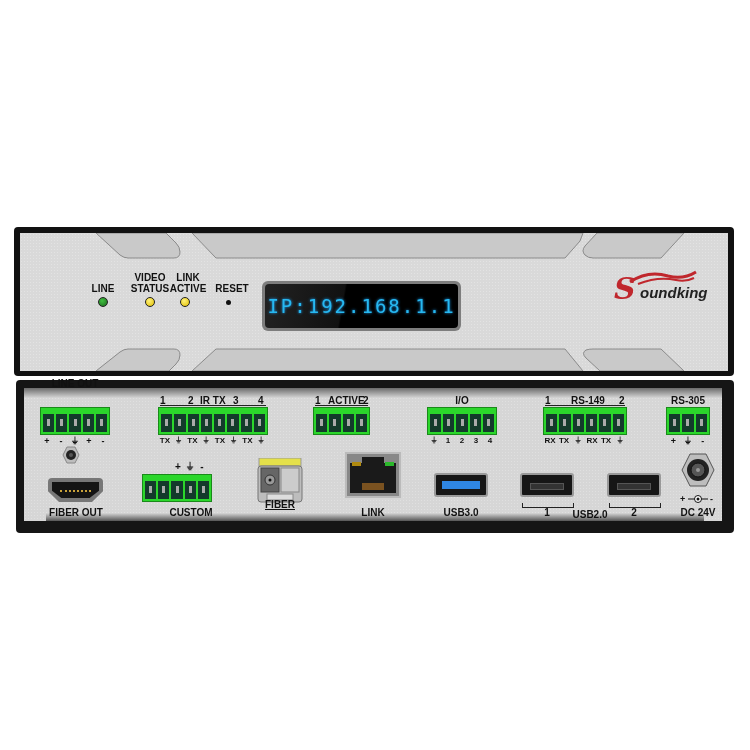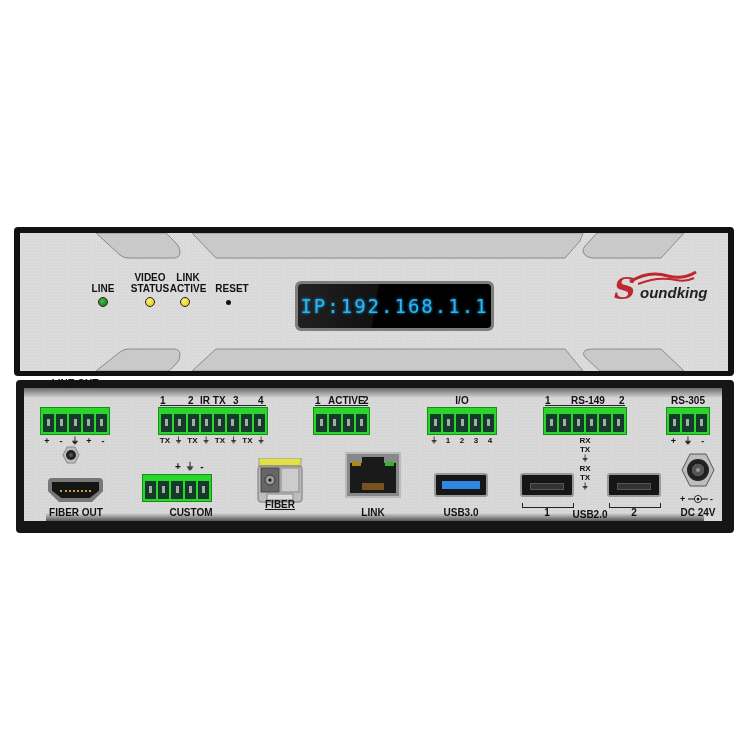--- a/index.html
+++ b/index.html
@@ -10,21 +10,21 @@
   .front-inner{position:absolute;left:6px;top:6px;right:6px;bottom:5px;background:#d9d9d9;
     background-image:radial-gradient(rgba(255,255,255,.25) 1px,transparent 1px);background-size:3px 3px;}
   .rear{left:16px;top:380px;width:718px;height:153px;background:#151515;border-radius:4px;}
   .rear-inner{position:absolute;left:8px;top:8px;right:12px;bottom:12px;background:#d6d6d6;
     background-image:radial-gradient(rgba(255,255,255,.25) 1px,transparent 1px);background-size:3px 3px;}
   .rear-shadow-top{position:absolute;left:8px;right:12px;top:8px;height:10px;background:linear-gradient(#6a6a6a,#d6d6d6);}
   .rear-shadow-bot{position:absolute;left:30px;right:30px;bottom:12px;height:8px;background:linear-gradient(#d6d6d6,#555);}
   .lbl{position:absolute;font-weight:bold;color:#111;font-size:10px;text-align:center;line-height:10px;white-space:nowrap;}
   .flbl{position:absolute;font-weight:bold;color:#111;font-size:10px;text-align:center;line-height:11px;}
   .led{position:absolute;width:10px;height:10px;border-radius:50%;border:1px solid #222;box-sizing:border-box;}
-  .vfd{position:absolute;left:295px;top:281px;width:199px;height:50px;border-radius:6px;background:#7d7d7d;box-sizing:border-box;padding:3px;}
+  .vfd{position:absolute;left:262px;top:281px;width:199px;height:50px;border-radius:6px;background:#7d7d7d;box-sizing:border-box;padding:3px;}
   .vfd-in{width:100%;height:100%;border-radius:4px;background:linear-gradient(100deg,#222 0%,#111 40%,#000 41%,#000 100%);
     display:flex;align-items:center;justify-content:center;color:#27b8f0;font-family:"DejaVu Sans Mono",monospace;font-size:19px;letter-spacing:2px;text-shadow:0 0 3px #1aa5ff;}
   .term{position:absolute;height:28px;background:#2bd62b;border:1px solid #1a8a1a;box-sizing:border-box;display:flex;padding:3px 2px 2px 2px;gap:2px;}
   .pin{flex:1;background:#133a2b;border-top:3px solid #2bd62b;position:relative;}
   .pin::after{content:"";position:absolute;left:50%;top:5px;width:3px;height:7px;margin-left:-1.5px;background:#aaa;}
   .pinlabels{position:absolute;display:flex;font-size:9px;font-weight:bold;color:#111;}
   .pinlabels span{flex:1;text-align:center;}
   .hdmi{position:absolute;left:48px;top:478px;width:55px;height:24px;background:#777;border-radius:4px;clip-path:polygon(0 0,100% 0,100% 55%,80% 100%,20% 100%,0 55%);}
   .hdmi-in{position:absolute;left:4px;top:4px;right:4px;bottom:4px;background:#141414;clip-path:polygon(0 0,100% 0,100% 55%,80% 100%,20% 100%,0 55%);}
   .hdmi-pins{position:absolute;left:8px;right:8px;top:8px;height:2px;border-top:2px dotted #c9a23a;}
@@ -172,21 +172,21 @@
   <div class="abs" style="left:2px;right:2px;top:9px;height:1px;background:#222;"></div>
 </div>
 <div class="term" style="left:543px;top:407px;width:84px;">
   <div class="pin"></div>
     <div class="pin"></div>
     <div class="pin"></div>
     <div class="pin"></div>
     <div class="pin"></div>
     <div class="pin"></div>
 </div>
-<div class="pinlabels" style="left:543px;top:436px;width:84px;font-size:8px;flex-direction:column;">
+<div class="pinlabels" style="left:543px;top:436px;width:84px;font-size:8px;">
   <span>RX</span>
     <span>TX</span>
     <span>⏚</span>
     <span>RX</span>
     <span>TX</span>
     <span>⏚</span>
 </div>
 
 <div class="lbl" style="left:666px;top:396px;width:44px;">RS-305</div>
 <div class="term" style="left:666px;top:407px;width:44px;">

